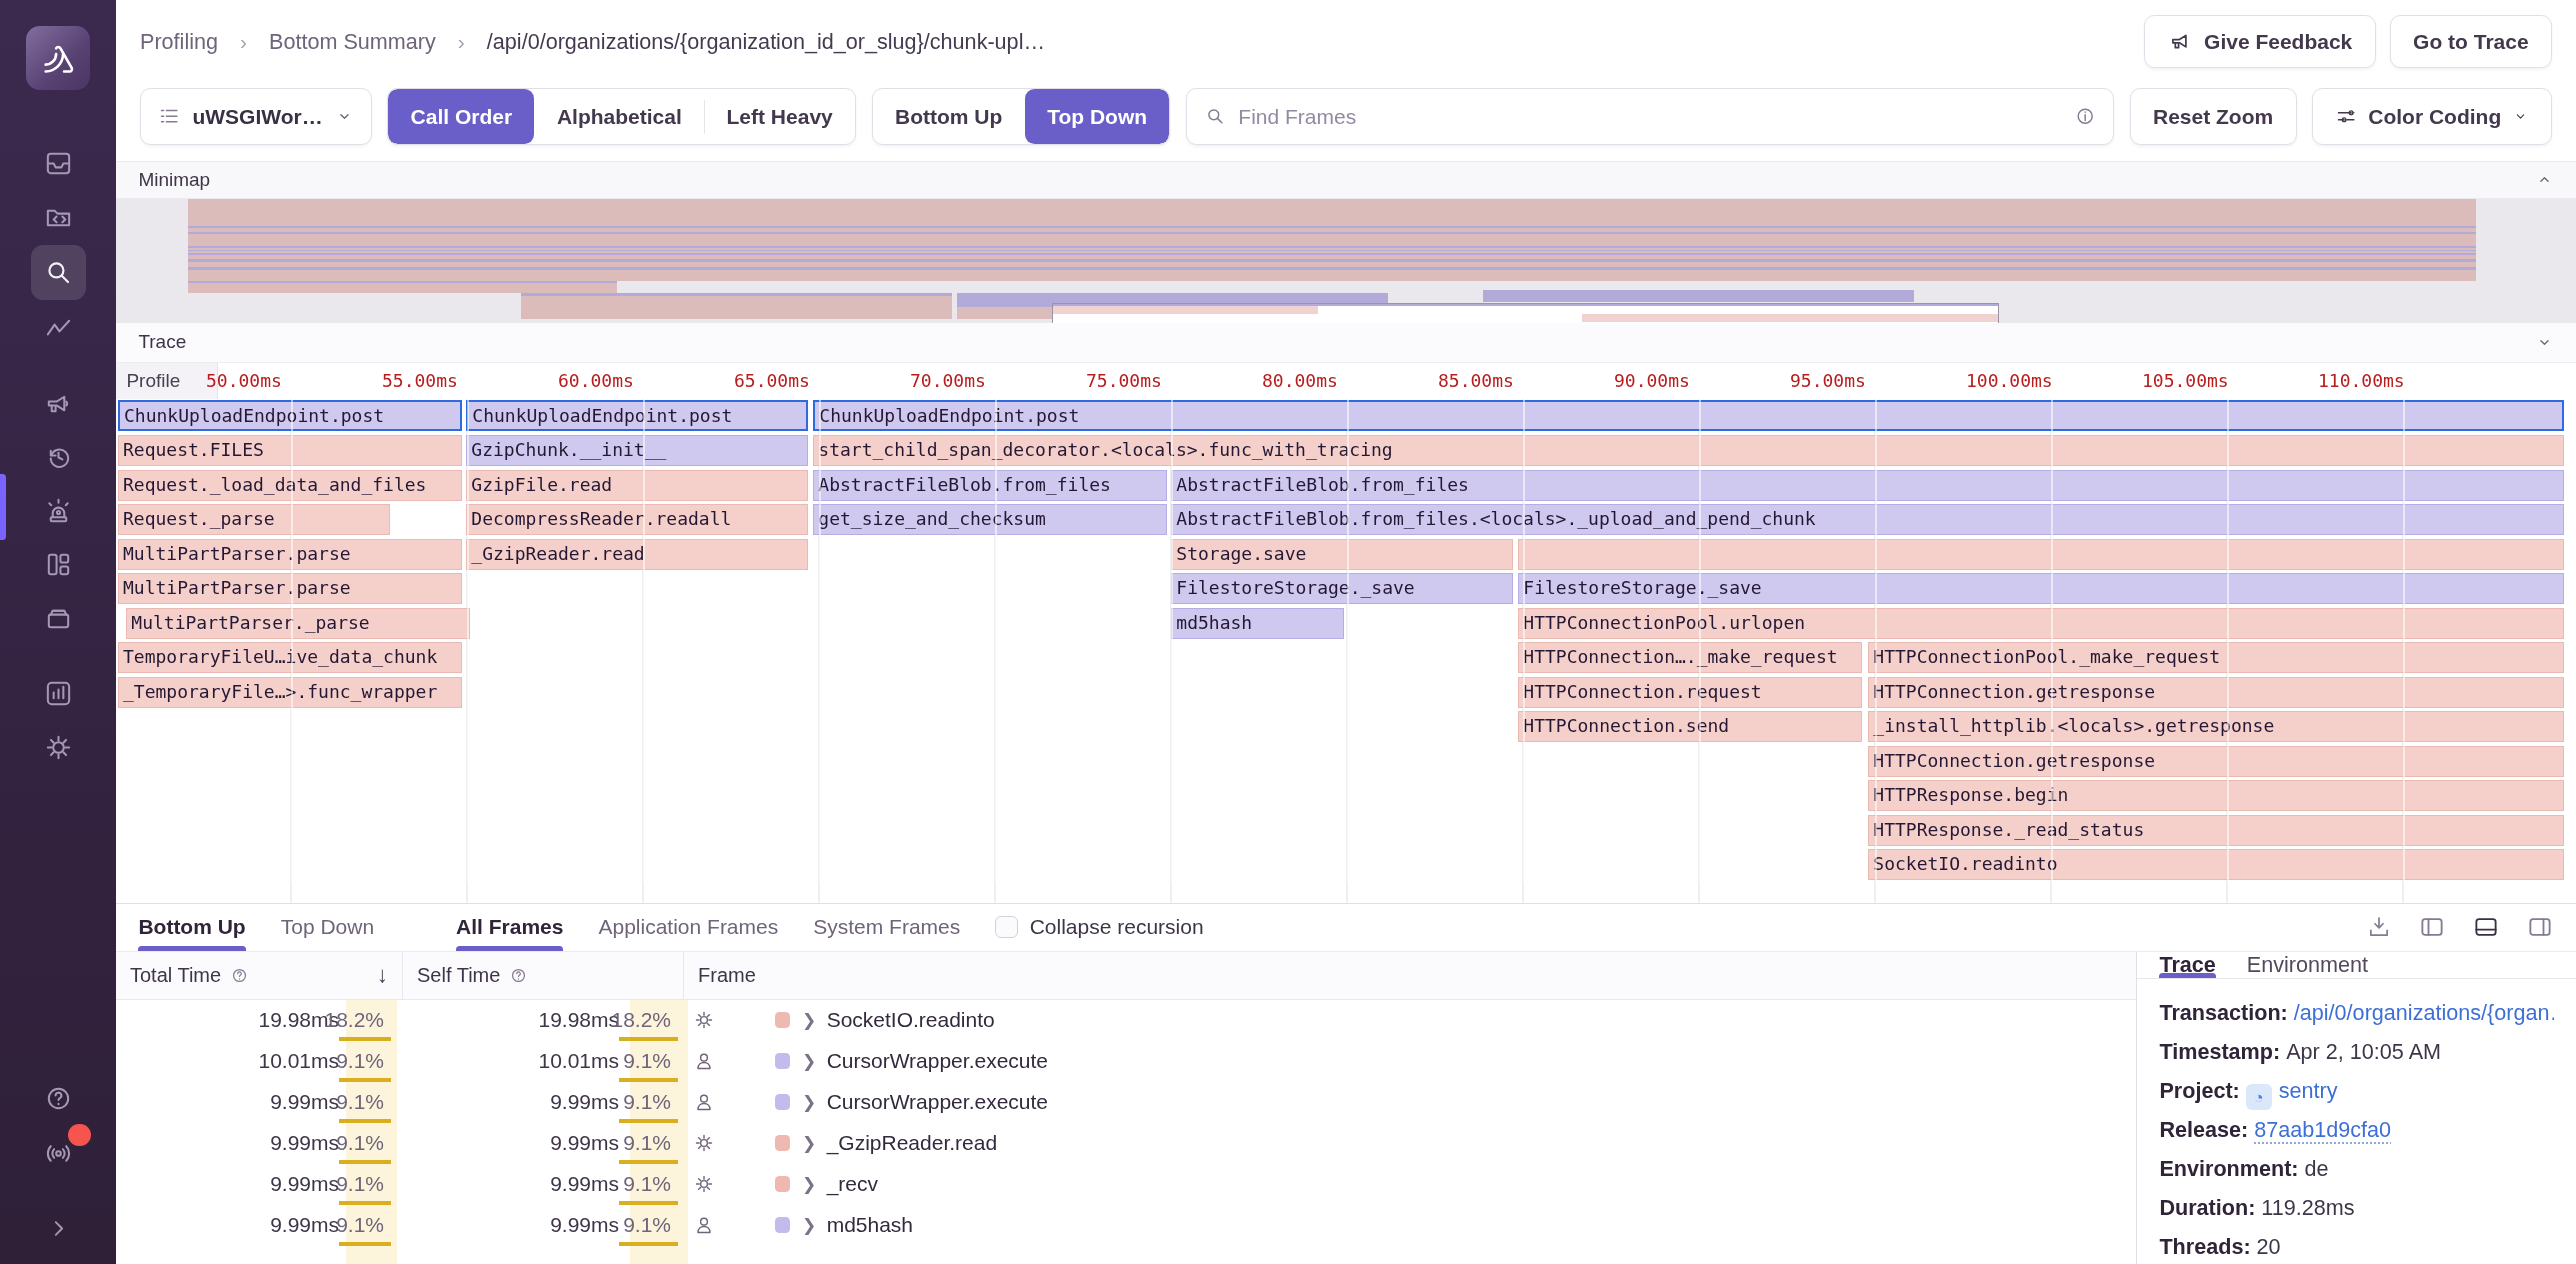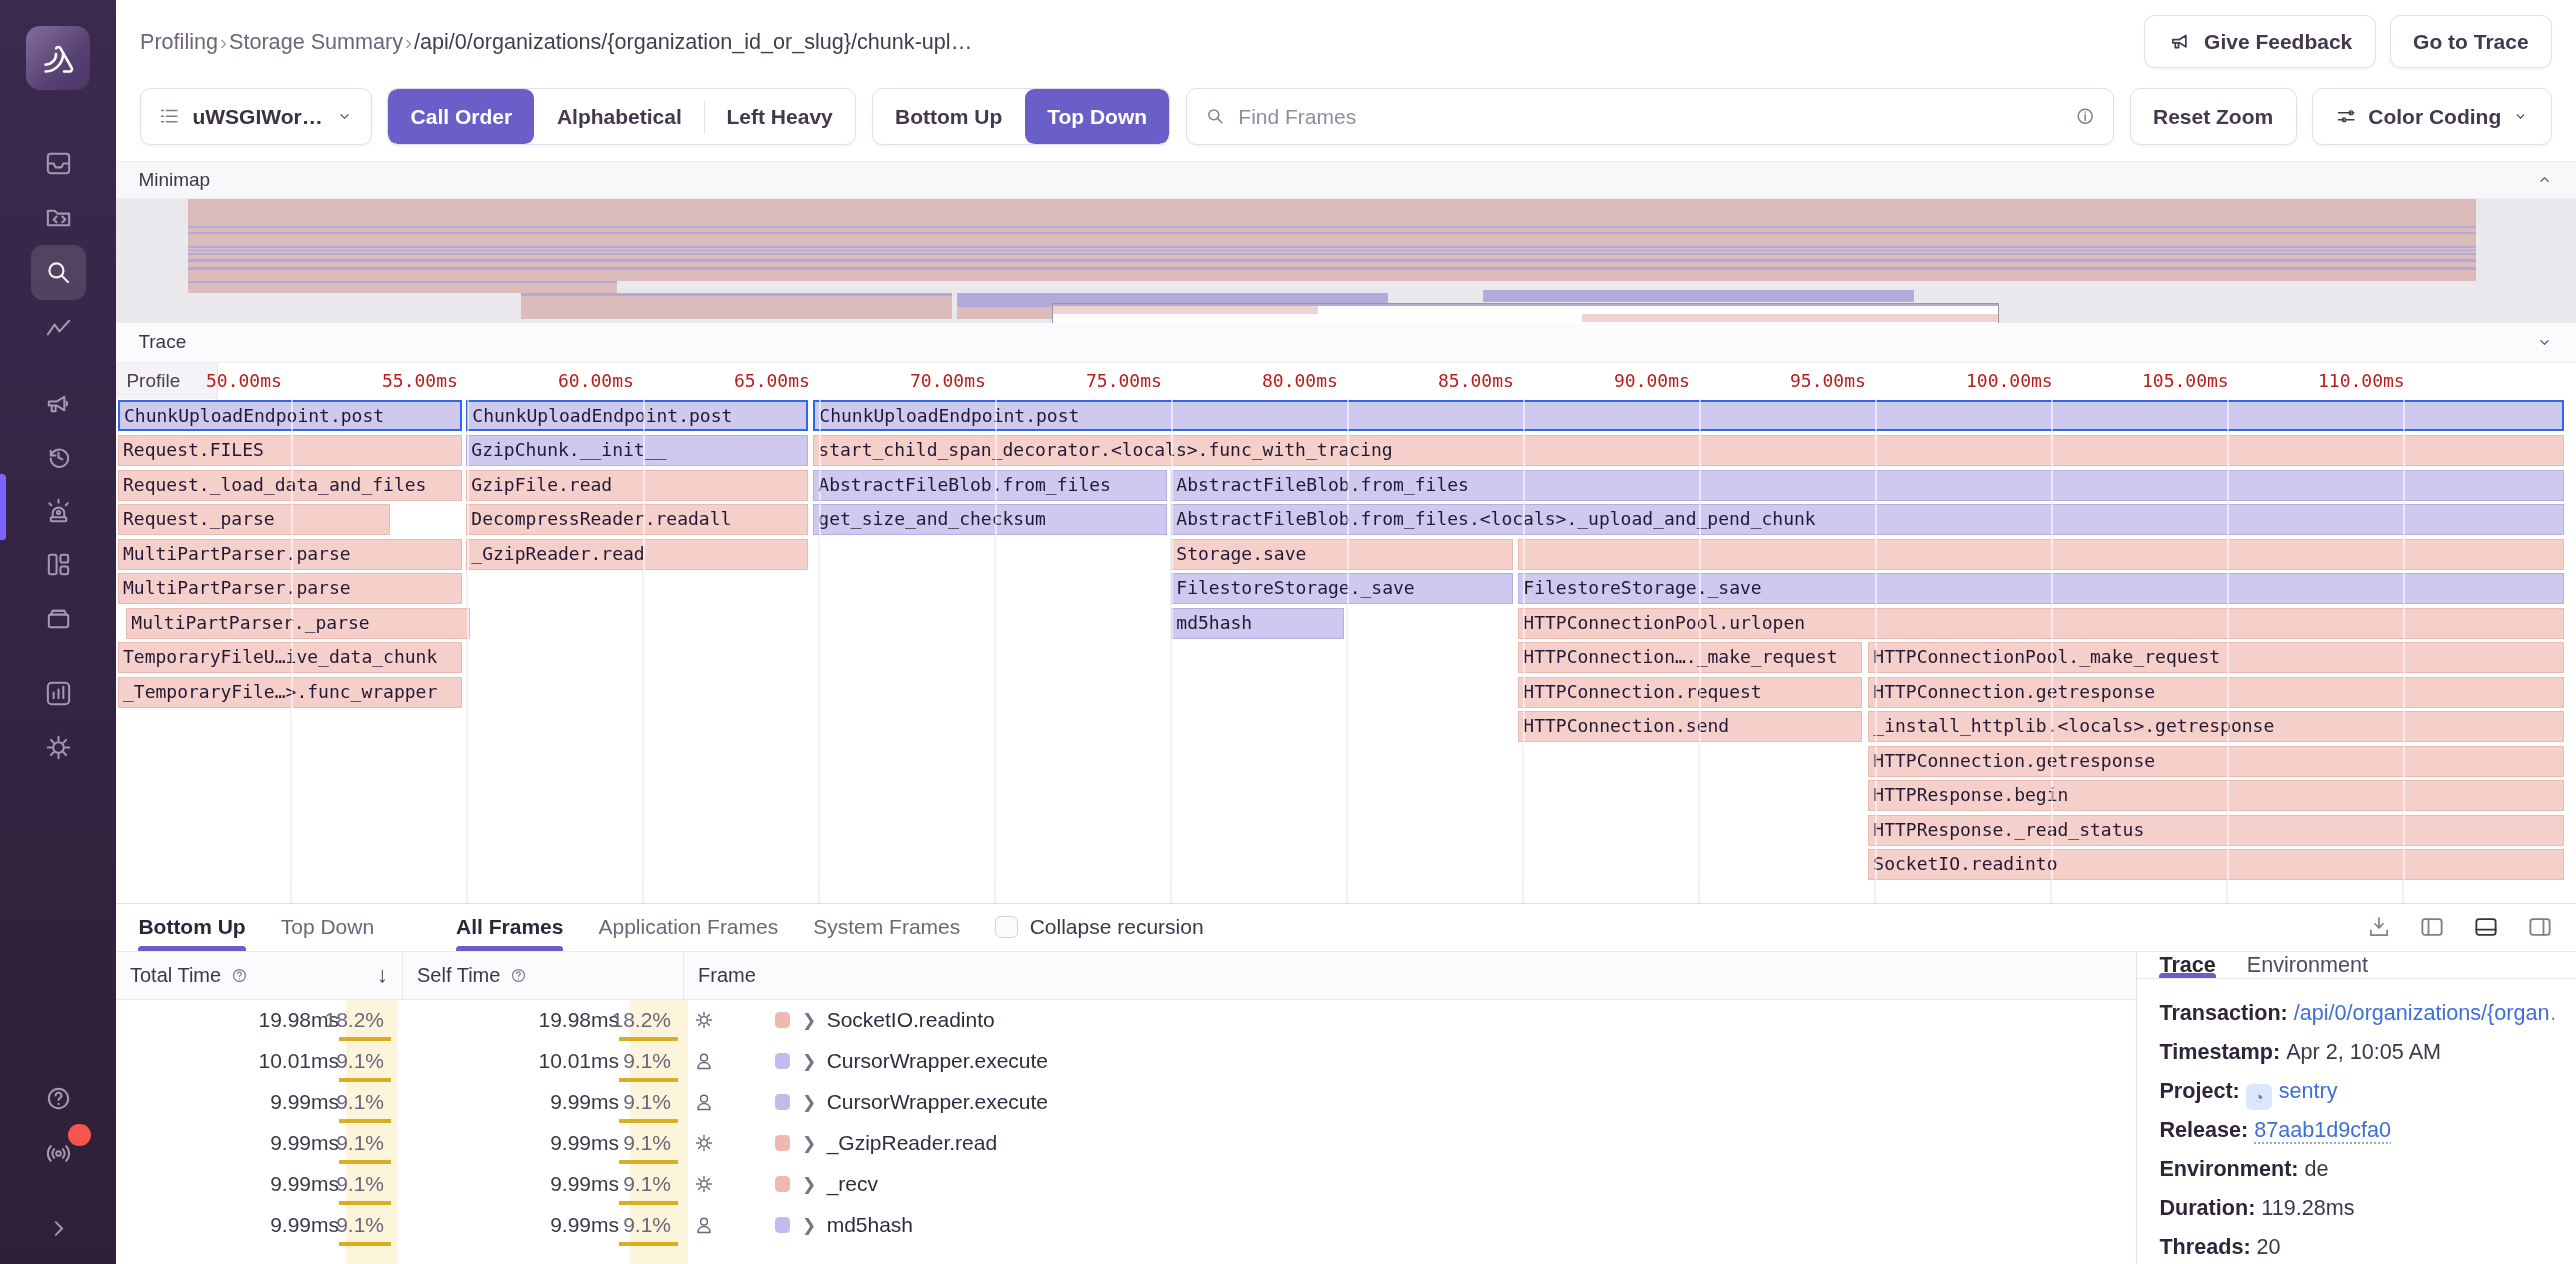--- a/index.html
+++ b/index.html
@@ -20,21 +20,21 @@
   .sb-item.active svg { stroke:#f4f2f7; }
   .sb-accent { position:absolute; left:0; top:474px; width:6px; height:66px; background:#7a63ff; border-radius:0 3.5px 3.5px 0; }
   .sb-gap { height:22.4px; }
   .sb-spacer { flex:1; }
   .sb-dot { position:absolute; top:-3.5px; right:-5.2px; width:22.4px; height:22.4px; border-radius:50%; background:#f5554c; }
 
   
   .main { flex:1; display:flex; flex-direction:column; min-width:0; }
 
   .hdr { height:83px; display:flex; align-items:center; padding:0 24px; }
-  .crumbs { display:flex; align-items:center; gap:2px; font-size:21.6px; }
+  .crumbs { display:flex; align-items:center; gap:22px; font-size:21.6px; }
   .crumb { color:#6f6479; cursor:pointer; }
   .crumb.last { color:#453a4f; cursor:default; }
   .crumb-sep { color:#a89fb2; font-size:21px; }
   .hdr-btns { margin-left:auto; display:flex; gap:14px; }
   .btn { display:flex; align-items:center; gap:10.4px; height:53px; padding:0 22.4px;
     background:#fff; border:1.3px solid #e2dde7; border-radius:10.4px; font-size:21px; font-weight:700;
     color:#43384c; cursor:pointer; box-shadow:0 1.7px 2.6px rgba(43,31,64,.05); white-space:nowrap; }
   .btn svg { stroke:#43384c; fill:none; stroke-width:2.1; stroke-linecap:round; stroke-linejoin:round; }
 
   .toolbar { display:flex; align-items:center; gap:15.5px; padding:5.2px 24px 15.5px; }
@@ -252,21 +252,21 @@
       </svg>
     </div>
   </nav>
 
   <div class="main">
 
     <div class="hdr">
       <div class="crumbs">
           <span class="crumb">Profiling</span>
           <span class="crumb-sep">›</span>
-          <span class="crumb">Storage Summary</span>
+          <span class="crumb">Bottom Summary</span>
           <span class="crumb-sep">›</span>
           <span class="crumb last">/api/0/organizations/{organization_id_or_slug}/chunk-upl…</span>
         </div>
       <div class="hdr-btns">
         <button class="btn">
           <svg width="26" height="26" viewBox="0 0 32 32">
             <path d="M6 13h8l8-5v14l-8-5H6z"></path>
               <path d="M9 17v6h4v-5"></path>
           </svg>
           <span>Give Feedback</span>

